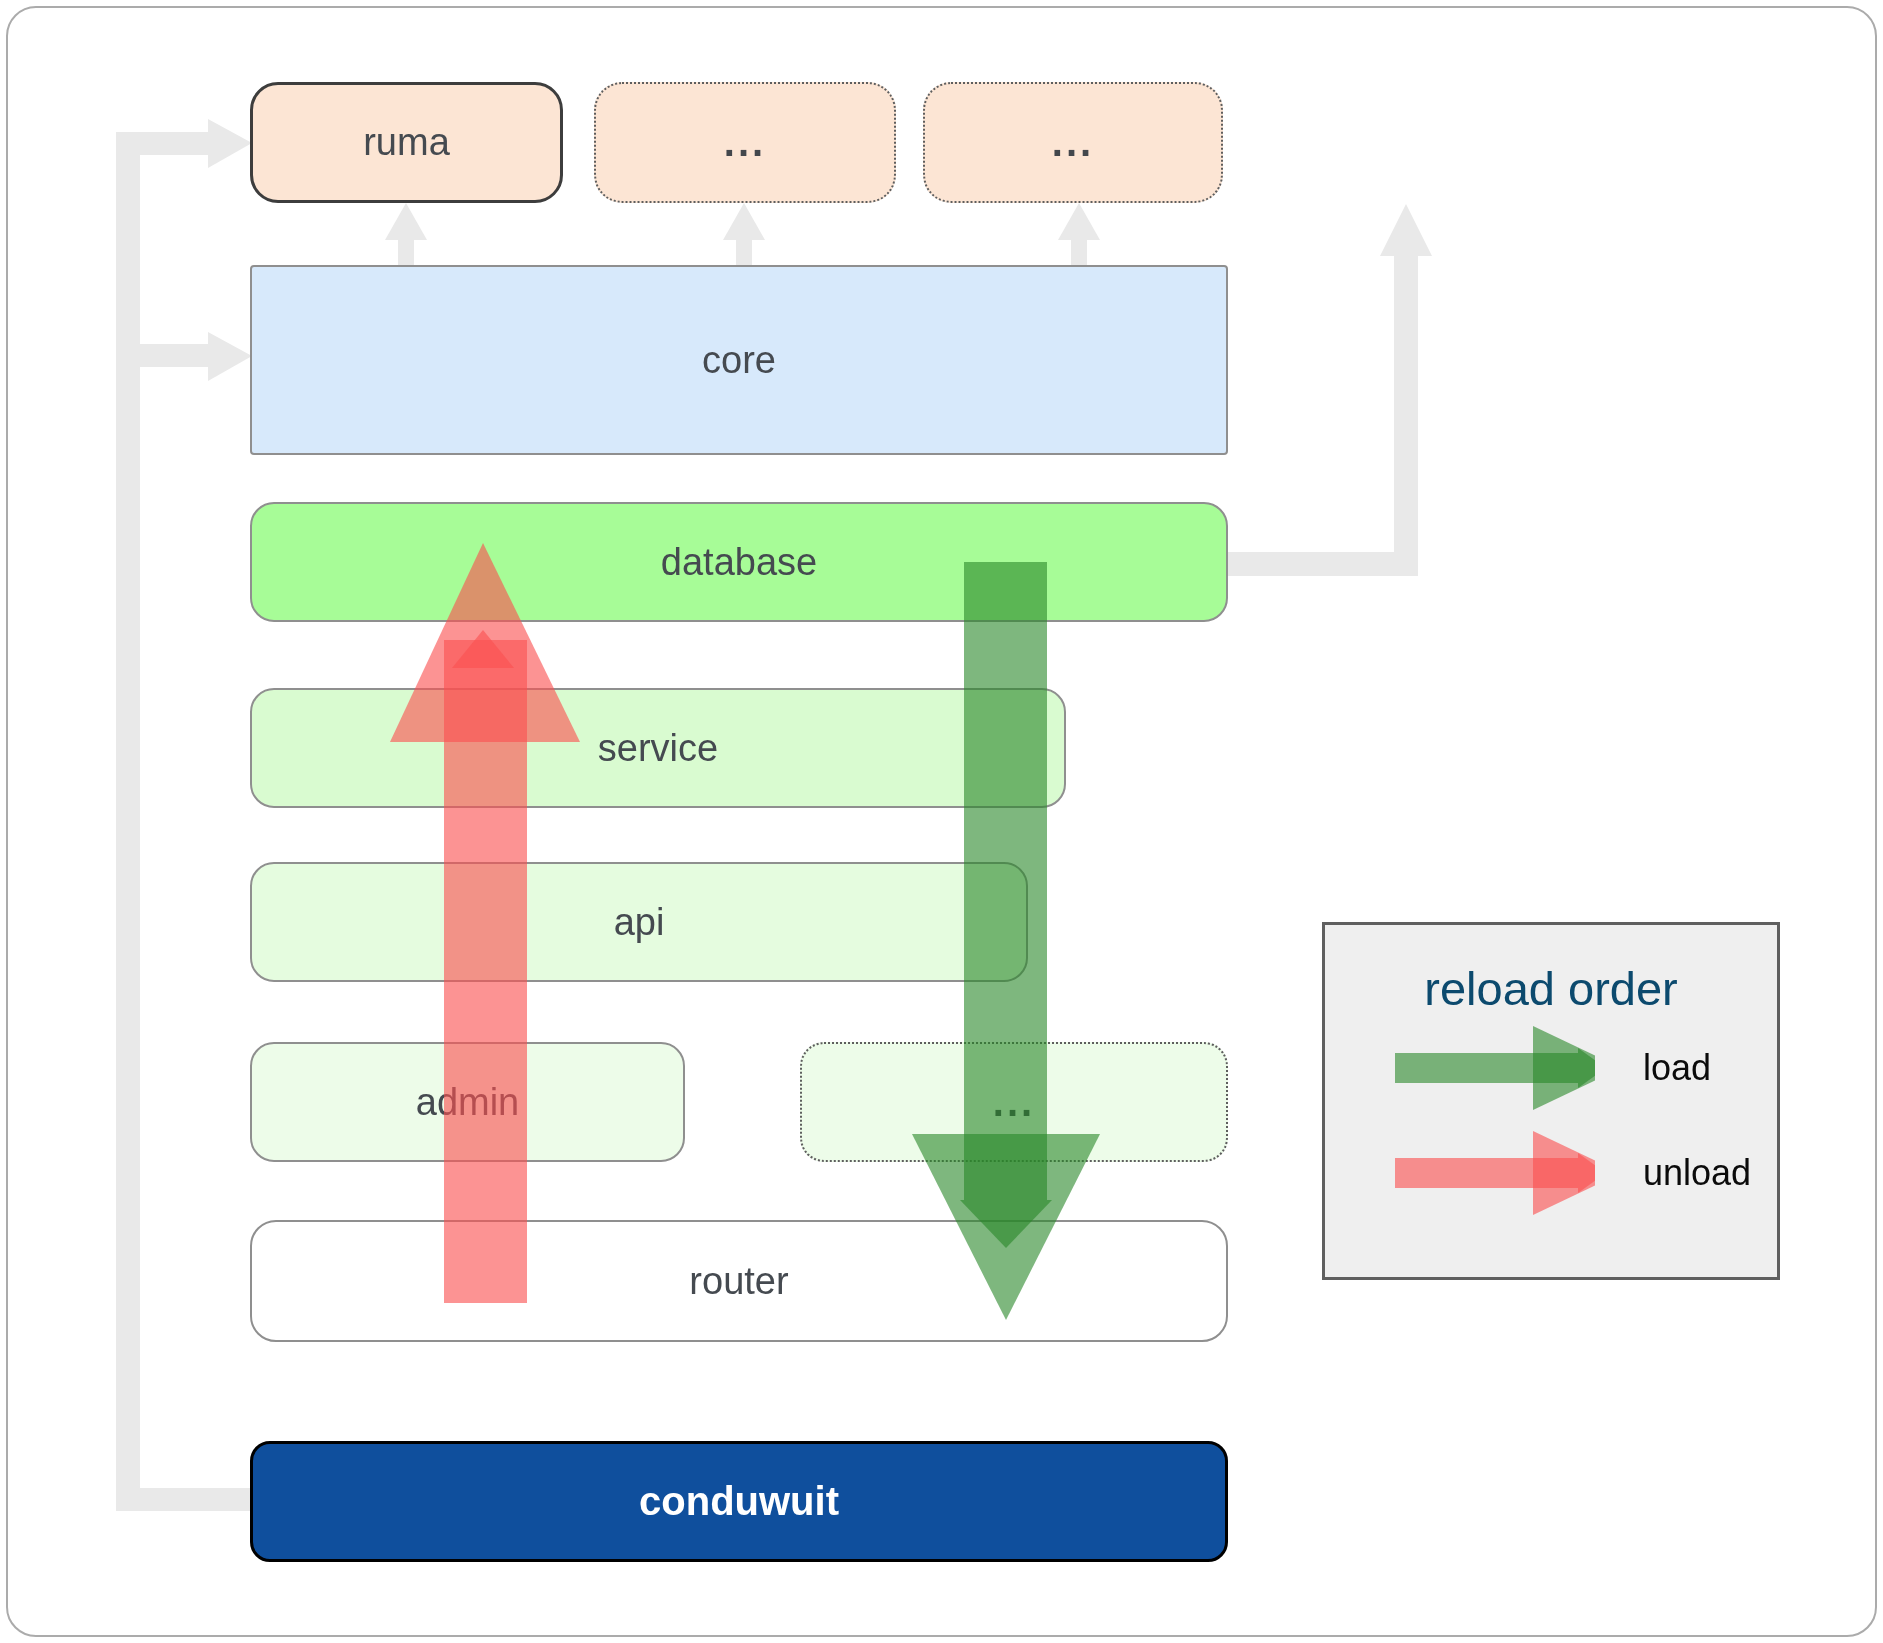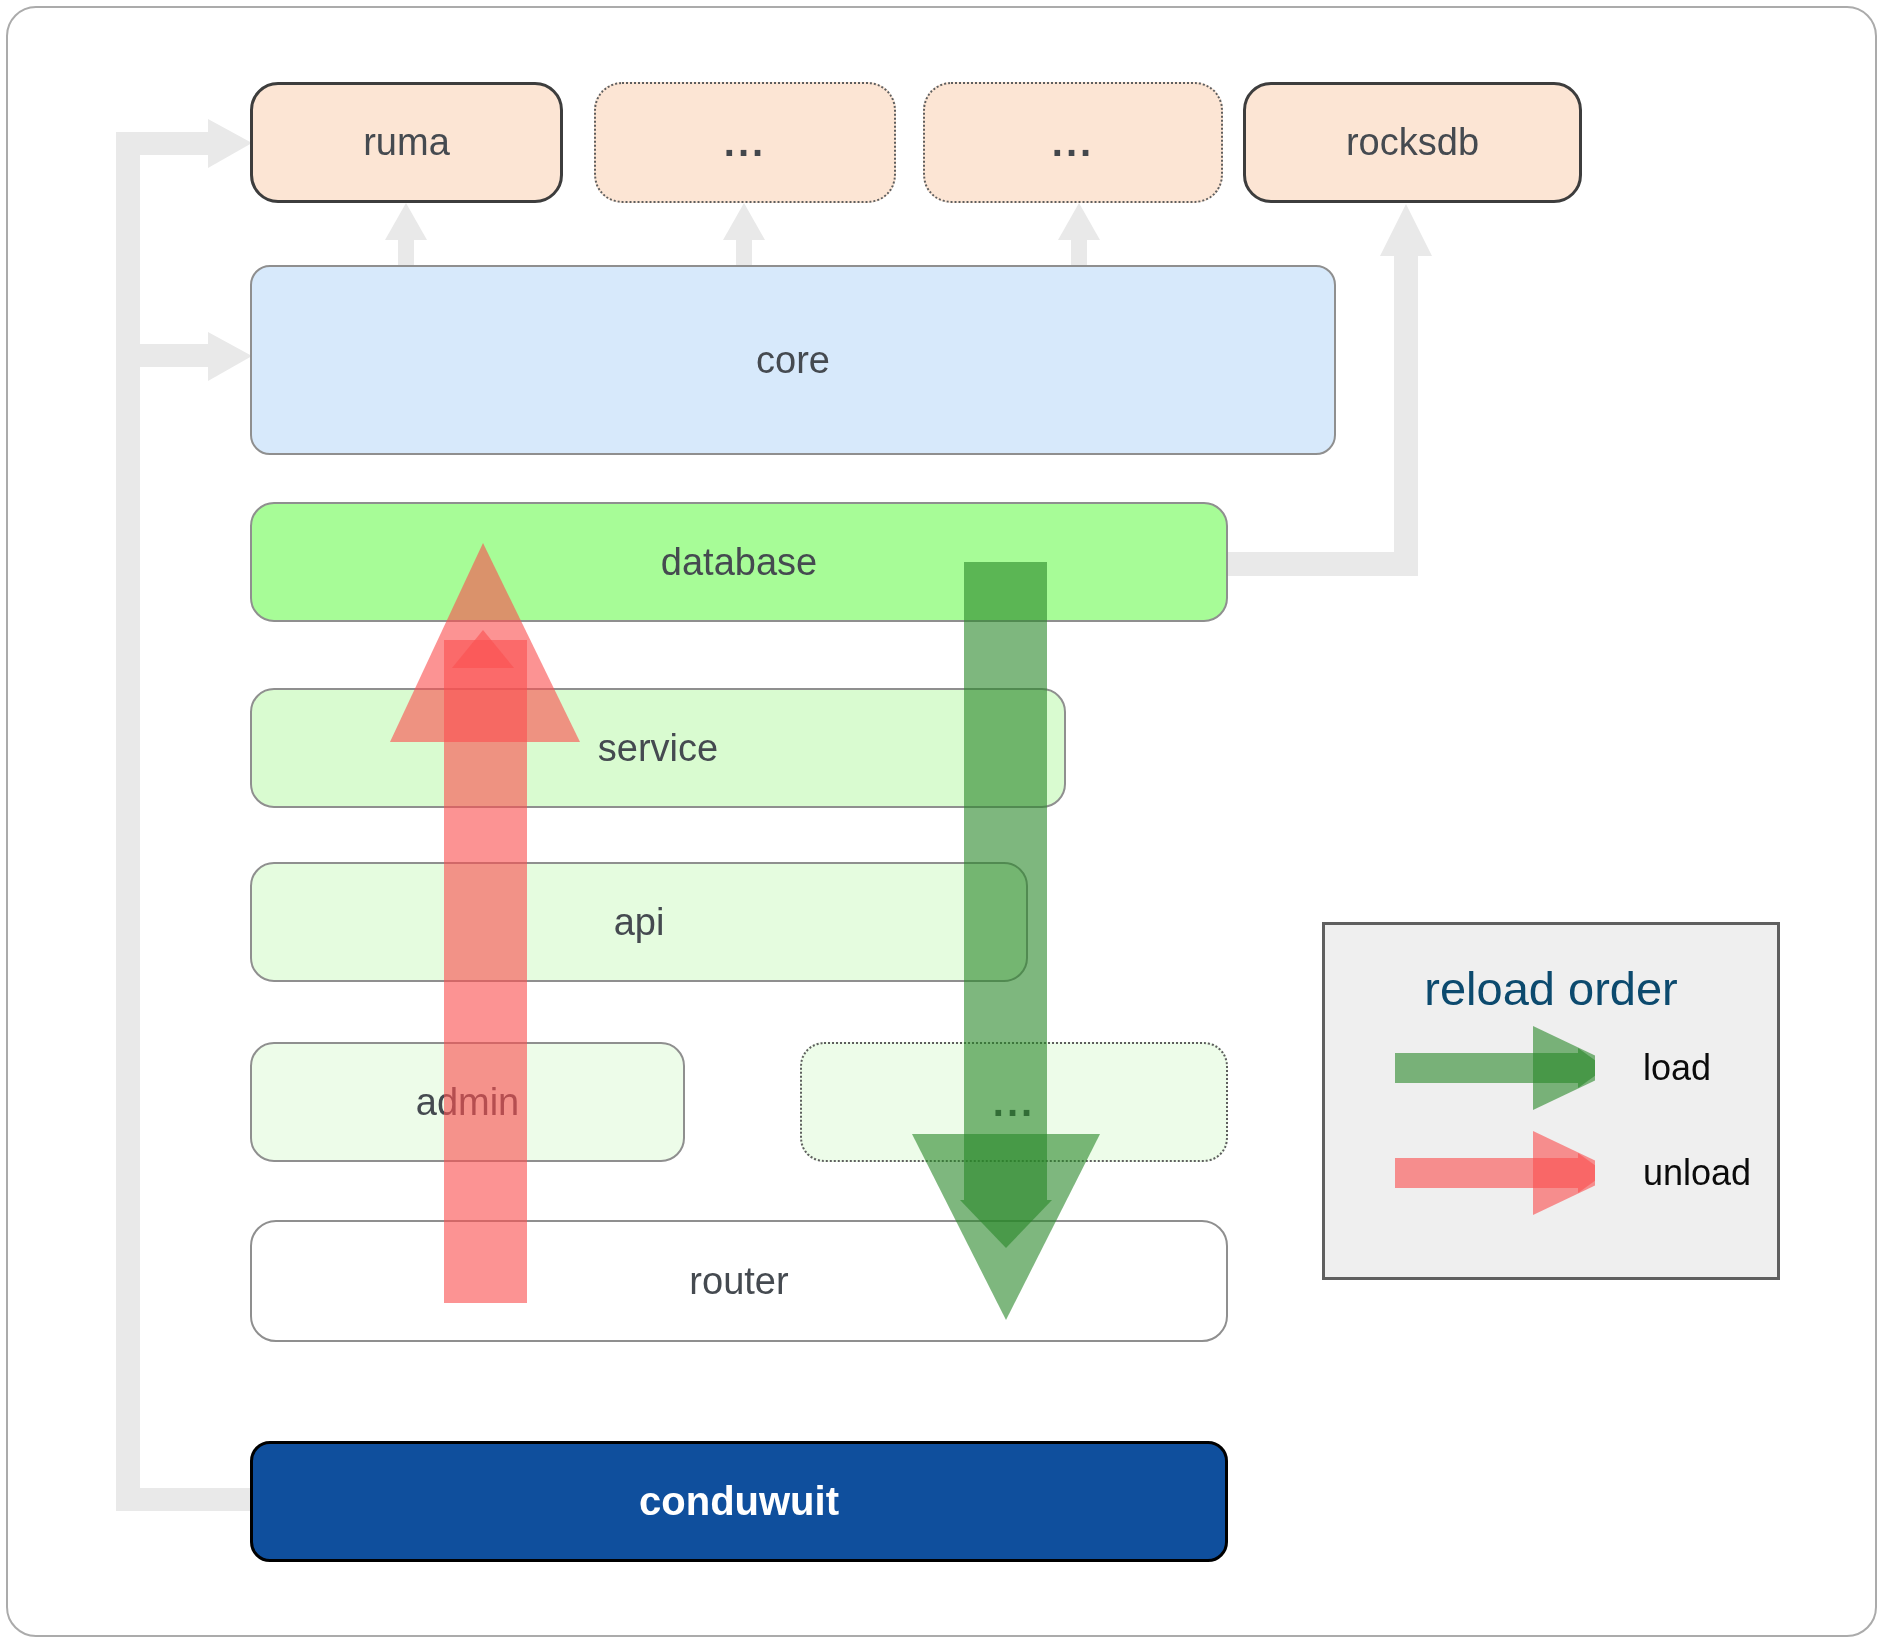--- a/index.html
+++ b/index.html
@@ -68,25 +68,22 @@
 
   <div class="box peach solid-dark" style="left:250px;top:82px;width:313px;height:121px;">
     <span>ruma</span>
   </div>
   <div class="box peach dotted" style="left:594px;top:82px;width:302px;height:121px;">
     <span class="dots-label">...</span>
   </div>
   <div class="box peach dotted" style="left:923px;top:82px;width:300px;height:121px;">
     <span class="dots-label">...</span>
   </div>
-  <div class="box peach solid-dark" style="left:1243px;top:82px;width:339px;height:121px;">
-    <span>rocksdb</span>
-  </div>
 
-  <div class="box core layer" style="left:250px;top:265px;width:1086px;height:190px;border-radius:20px;">
+  <div class="box core layer" style="left:250px;top:265px;width:978px;height:190px;border-radius:4px;">
     <span>core</span>
   </div>
   <div class="box database layer" style="left:250px;top:502px;width:978px;height:120px;">
     <span>database</span>
   </div>
   <div class="box service layer" style="left:250px;top:688px;width:816px;height:120px;">
     <span>service</span>
   </div>
   <div class="box api layer" style="left:250px;top:862px;width:778px;height:120px;">
     <span>api</span>

